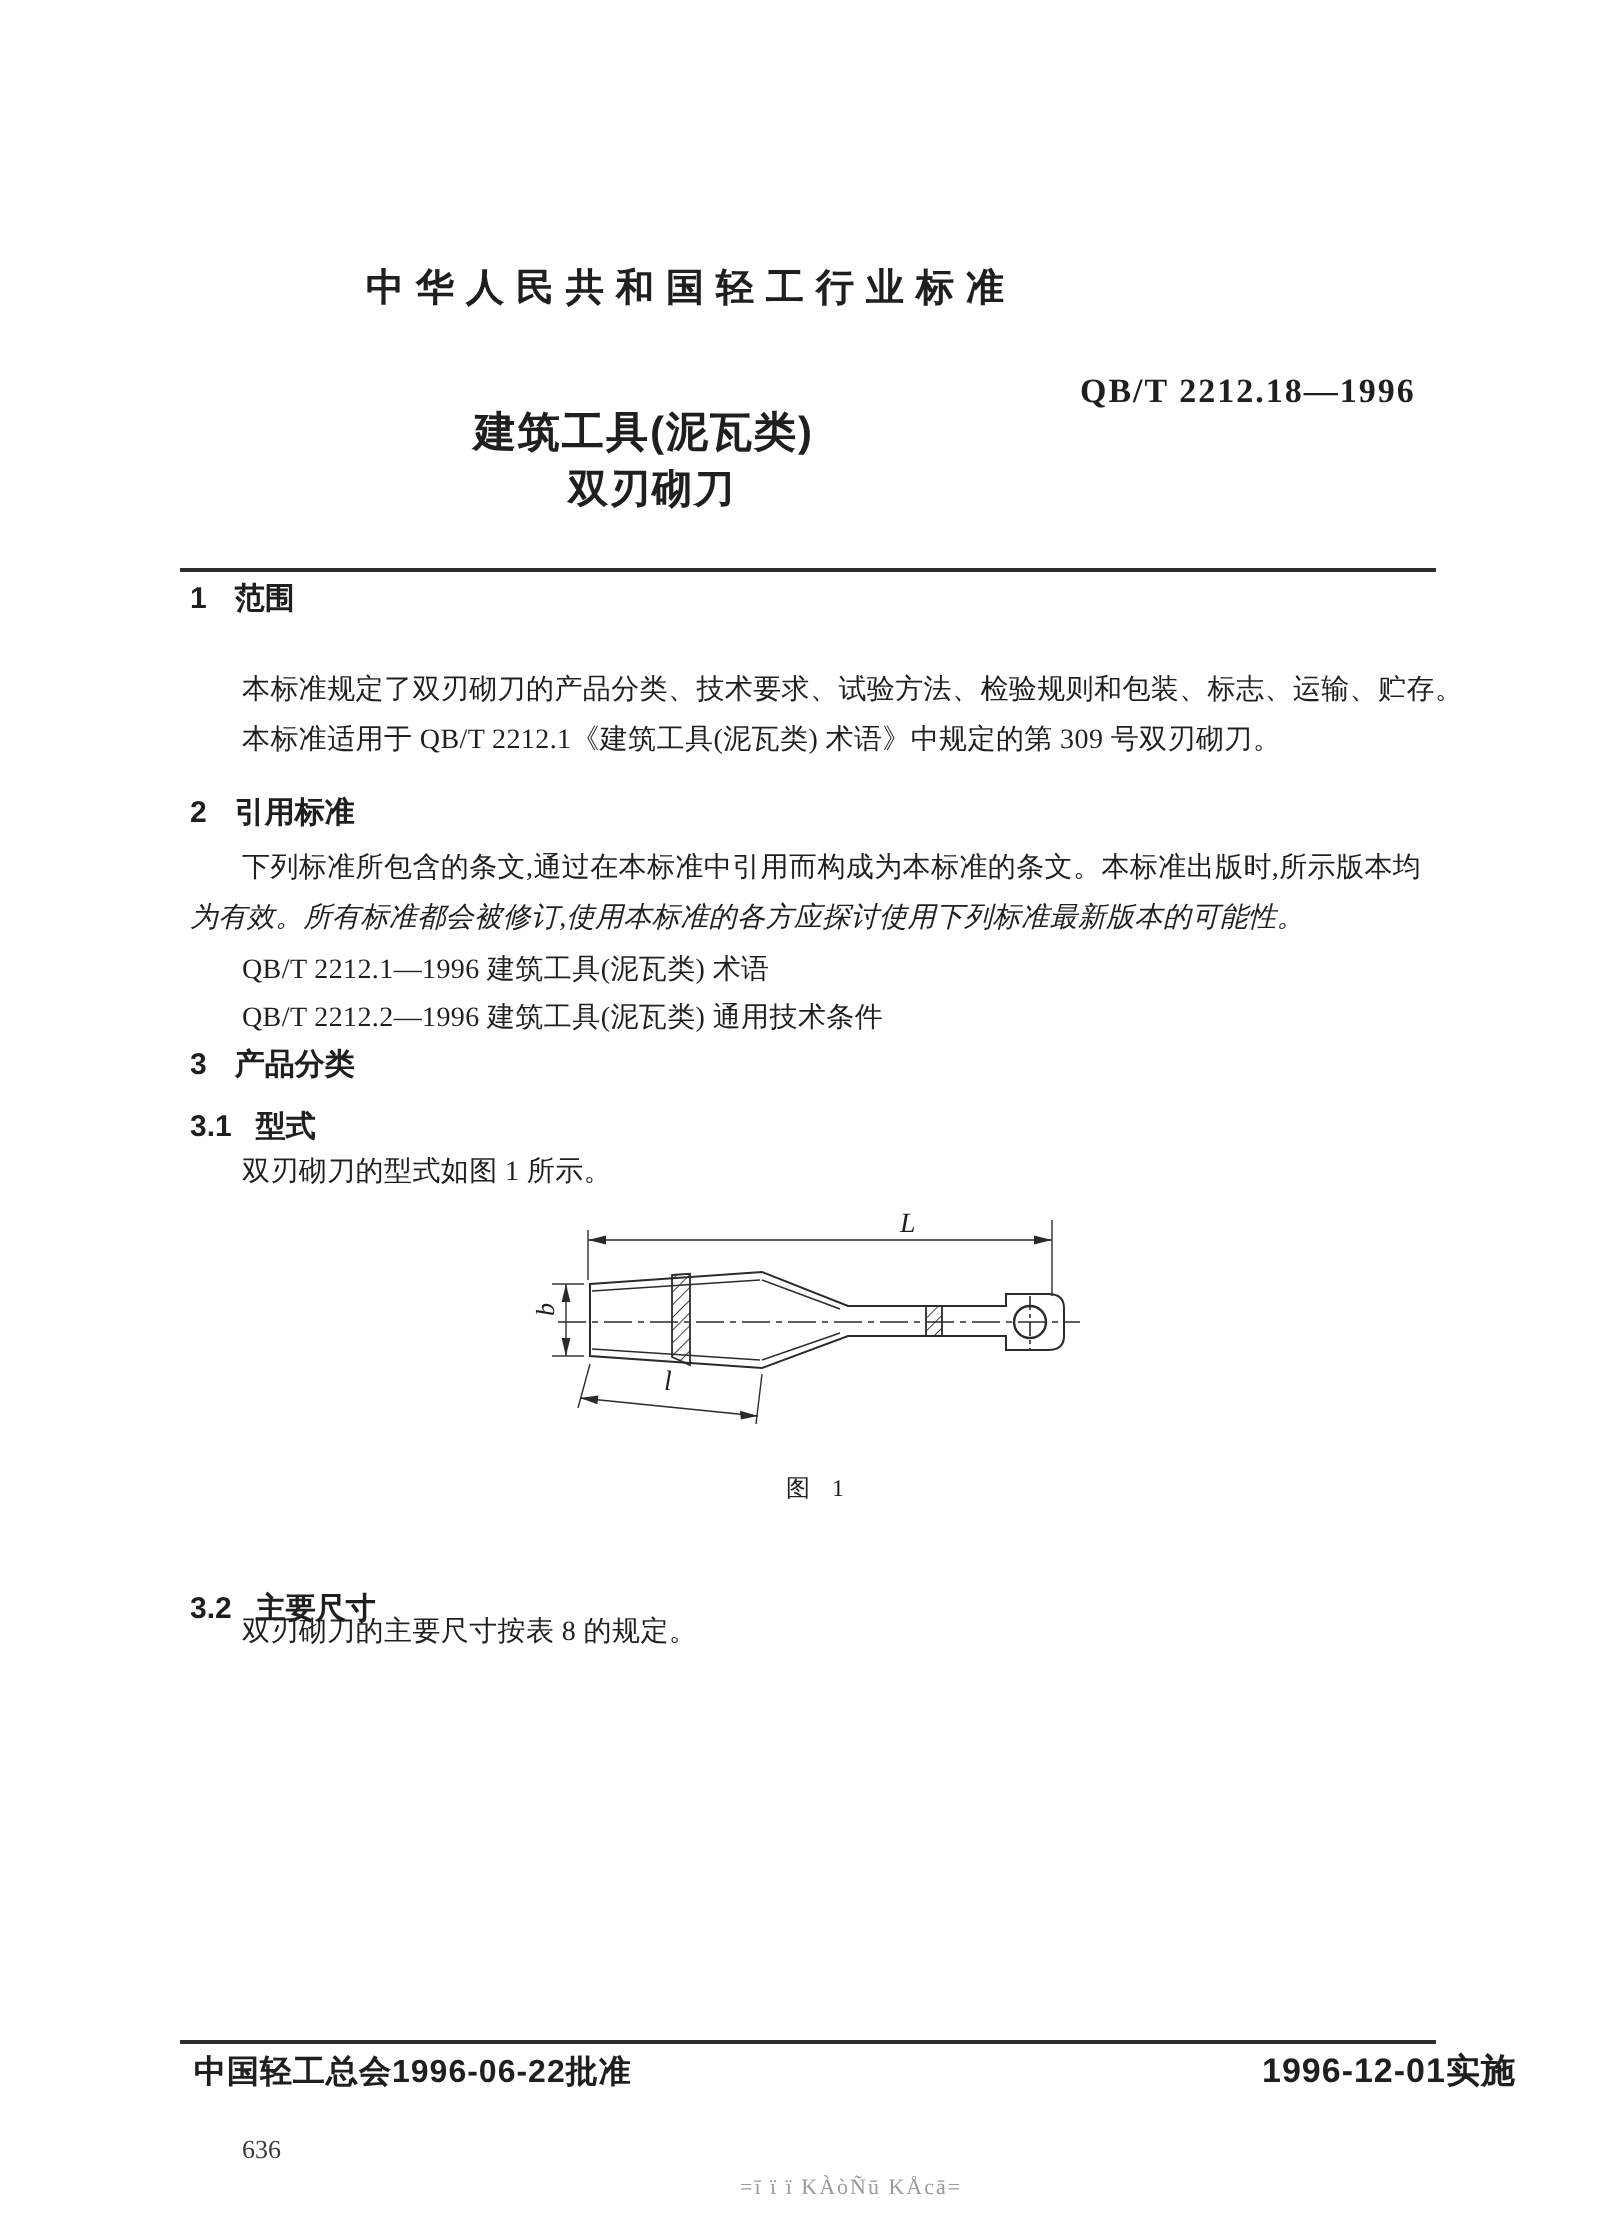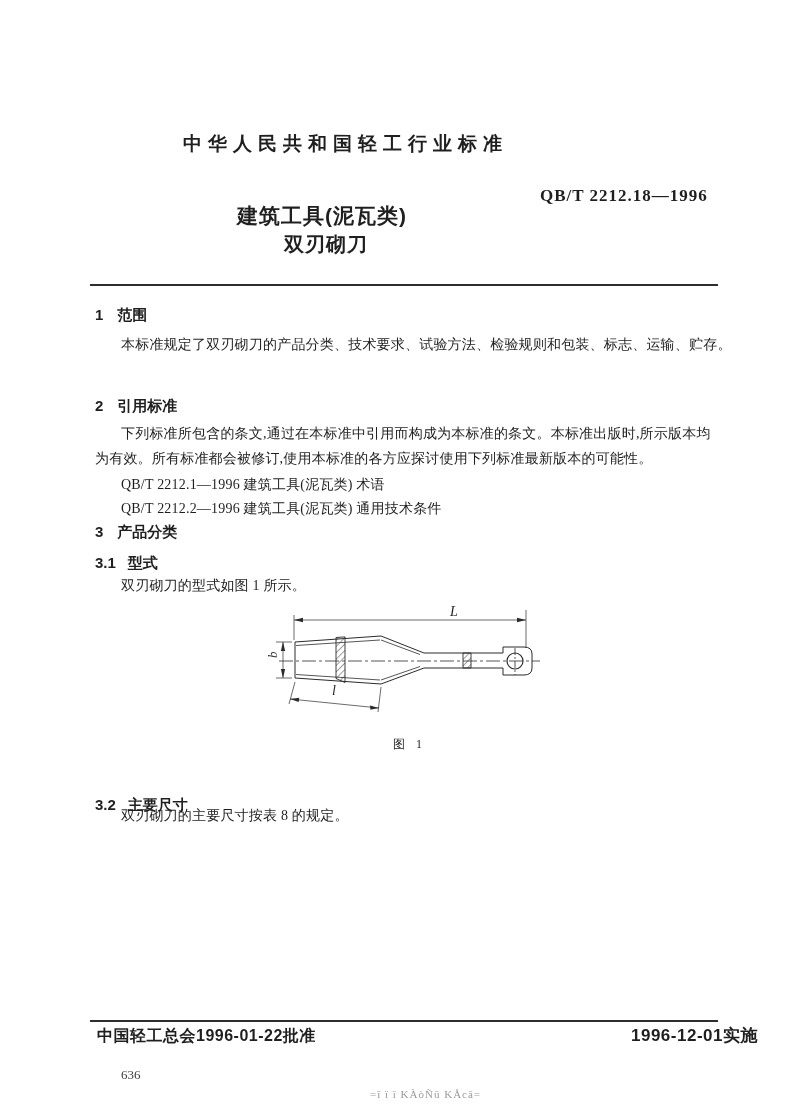--- a/index.html
+++ b/index.html
@@ -32,30 +32,31 @@
 
 <div class="page">
 
 
   <div class="abs hei org-line">中华人民共和国轻工行业标准</div>
   <div class="abs doc-num">QB/T 2212.18—1996</div>
   <div class="abs hei title1">建筑工具(泥瓦类)</div>
   <div class="abs hei title2">双刃砌刀</div>
   <div class="rule" style="top:284px;"></div>
 
-  <div class="abs hei sec-h" style="left:95px;top:306px;">
+  <div class="abs hei sec-h" style="left:95px;top:290px;">
     <span class="num">1</span><span>范围</span>
   </div>
   <div class="abs song bodyline" style="left:121px;top:336px;">本标准规定了双刃砌刀的产品分类、技术要求、试验方法、检验规则和包装、标志、运输、贮存。</div>
+  <div class="abs song bodyline" style="left:121px;top:361px;">本标准适用于 QB/T 2212.1《建筑工具(泥瓦类)  术语》中规定的第 309 号双刃砌刀。</div>
 
   <div class="abs hei sec-h" style="left:95px;top:397px;">
     <span class="num">2</span><span>引用标准</span>
   </div>
   <div class="abs song bodyline" style="left:121px;top:425px;">下列标准所包含的条文,通过在本标准中引用而构成为本标准的条文。本标准出版时,所示版本均</div>
-  <div class="abs song bodyline" style="left:95px;top:450px;">为有效。所有标准都会被修订,使用本标准的各方应探讨使用下列标准最新版本的可能性。</div>
+  <div class="abs song bodyline" style="left:95px;top:450px;font-style:italic;">为有效。所有标准都会被修订,使用本标准的各方应探讨使用下列标准最新版本的可能性。</div>
   <div class="abs song bodyline" style="left:121px;top:476px;">QB/T 2212.1—1996  建筑工具(泥瓦类)  术语</div>
   <div class="abs song bodyline" style="left:121px;top:500px;">QB/T 2212.2—1996  建筑工具(泥瓦类)  通用技术条件</div>
 
   <div class="abs hei sec-h" style="left:95px;top:523px;">
     <span class="num">3</span><span>产品分类</span>
   </div>
 
   <div class="abs hei sec-h" style="left:95px;top:554px;">
     <span class="num" style="margin-right:12px;">3.1</span><span>型式</span>
   </div>
@@ -110,18 +111,18 @@
     </g>
   </svg>
   <div class="abs song fig-cap">图 1</div>
 
   <div class="abs hei sec-h" style="left:95px;top:782px;">
     <span class="num" style="margin-right:12px;margin-top:14px;">3.2</span><span>主要尺寸</span>
   </div>
   <div class="abs song bodyline" style="left:121px;top:807px;">双刃砌刀的主要尺寸按表 8 的规定。</div>
 
   <div class="rule" style="top:1020px;"></div>
-  <div class="abs hei foot-left">中国轻工总会1996-01-22批准</div>
+  <div class="abs hei foot-left">中国轻工总会1996-06-22批准</div>
   <div class="abs hei foot-right">1996-12-01实施</div>
   <div class="abs song pageno">636</div>
   <div class="abs wm-bottom">=ī ï ï KÀòÑū KÅcā=</div>
 
 </div>
 
 </body></html>

